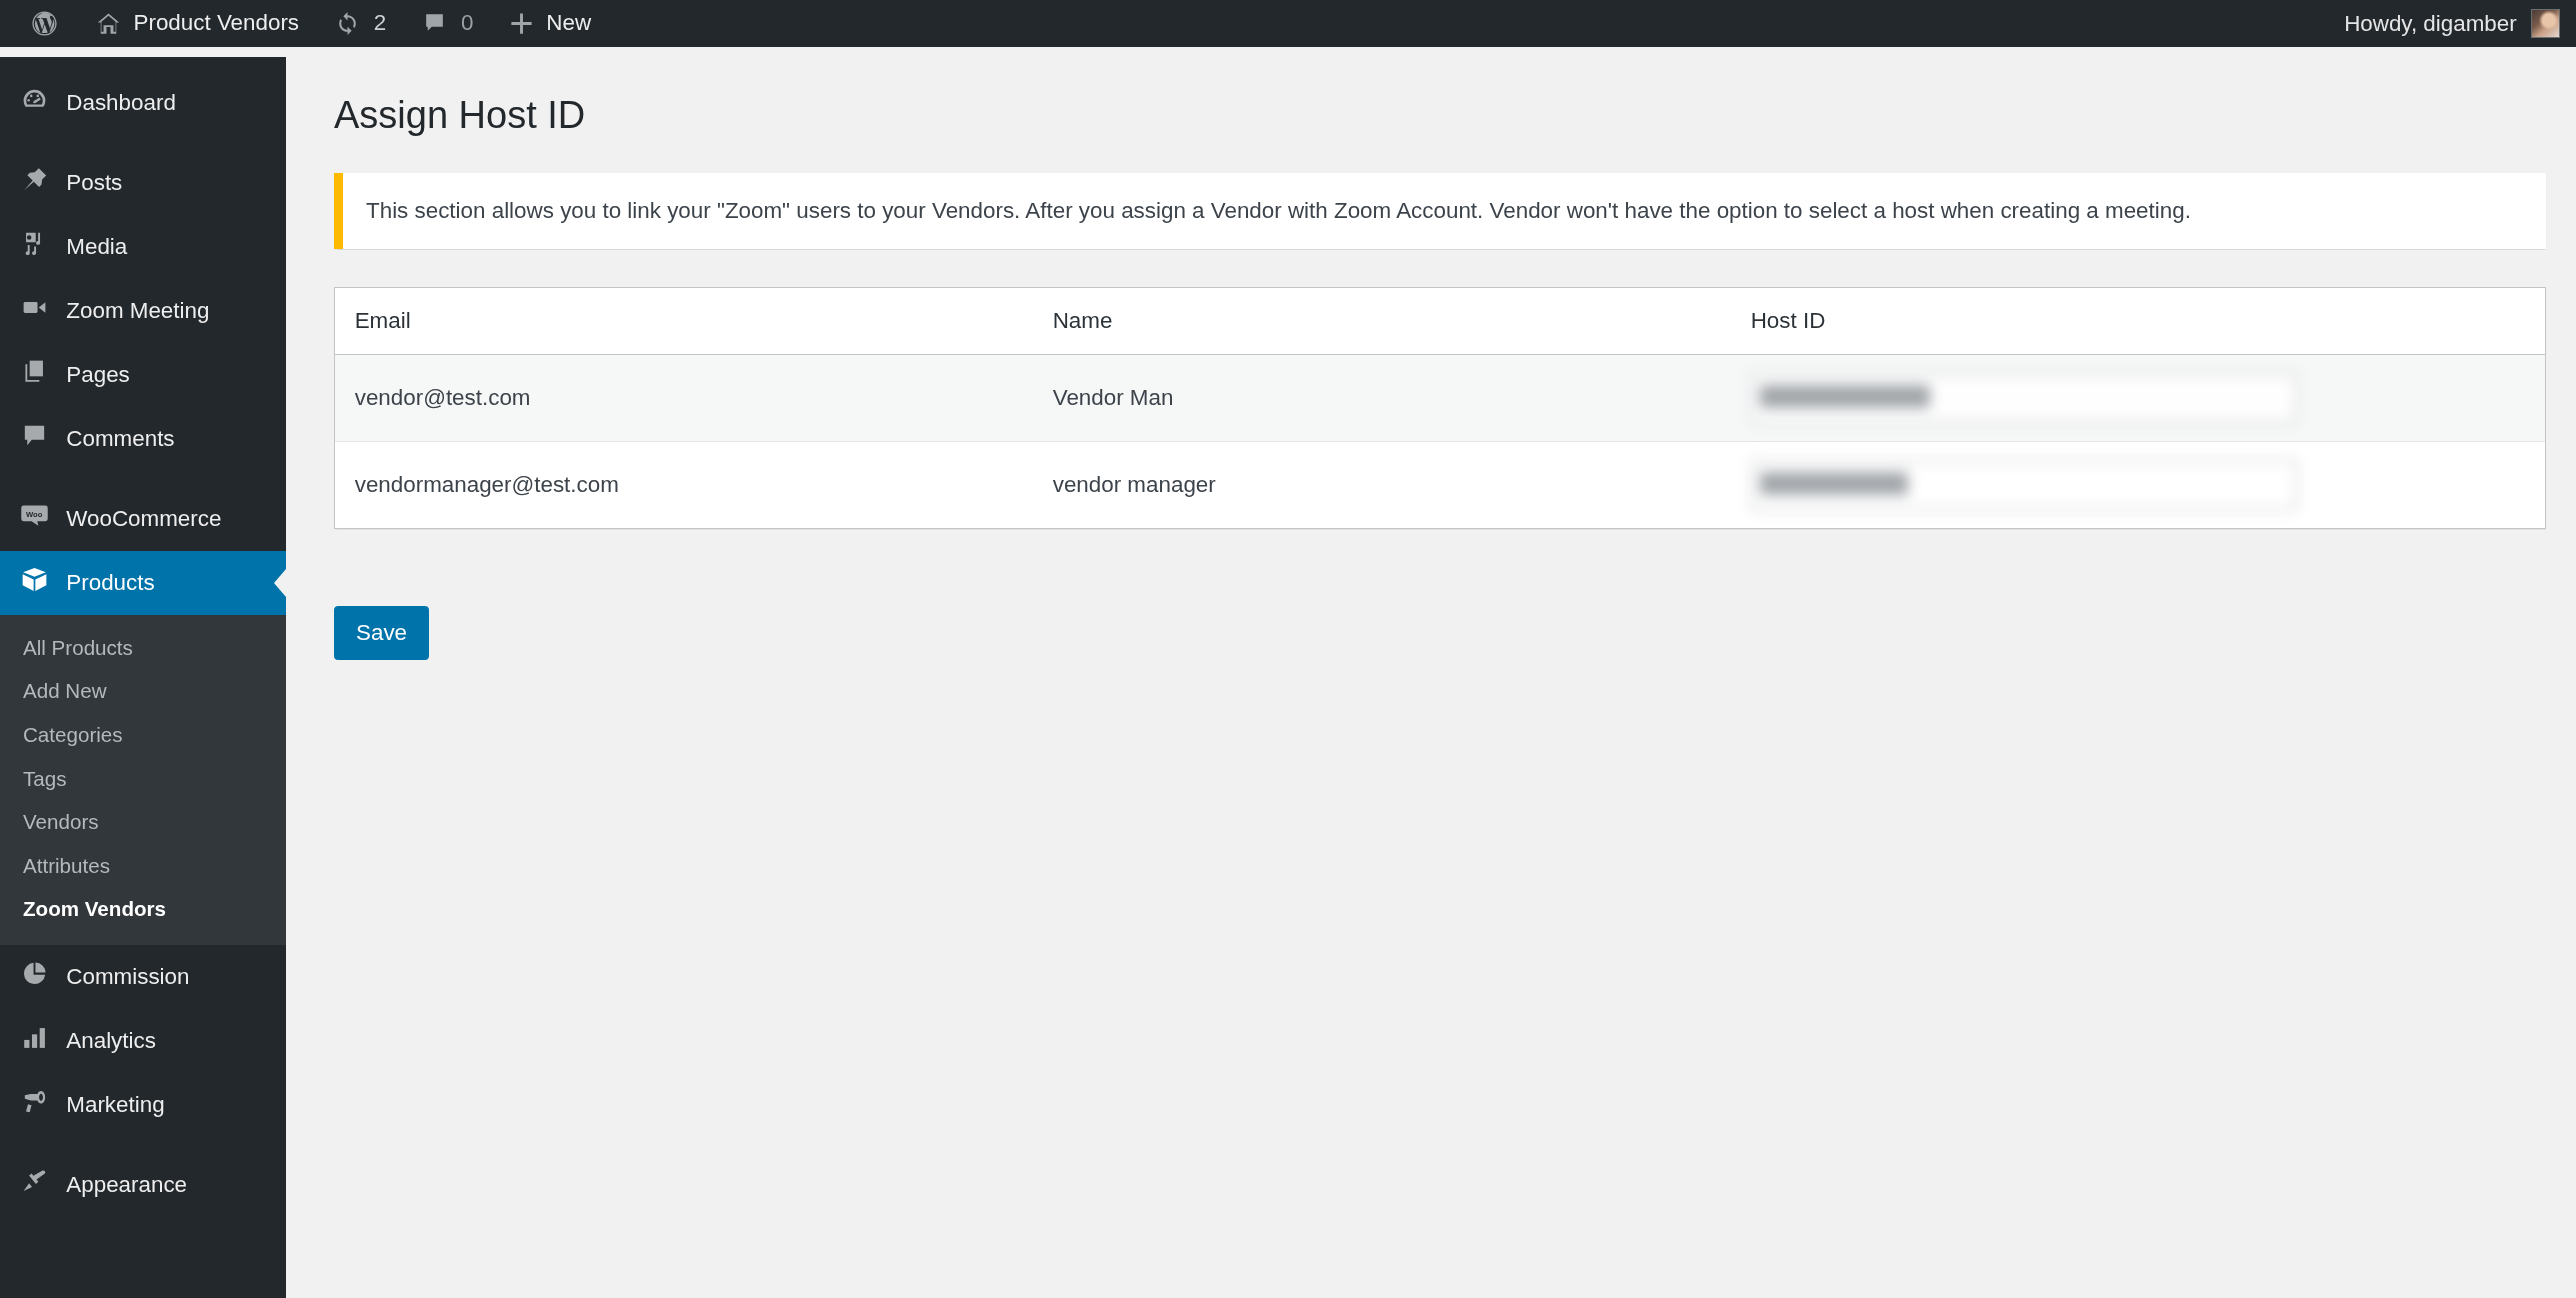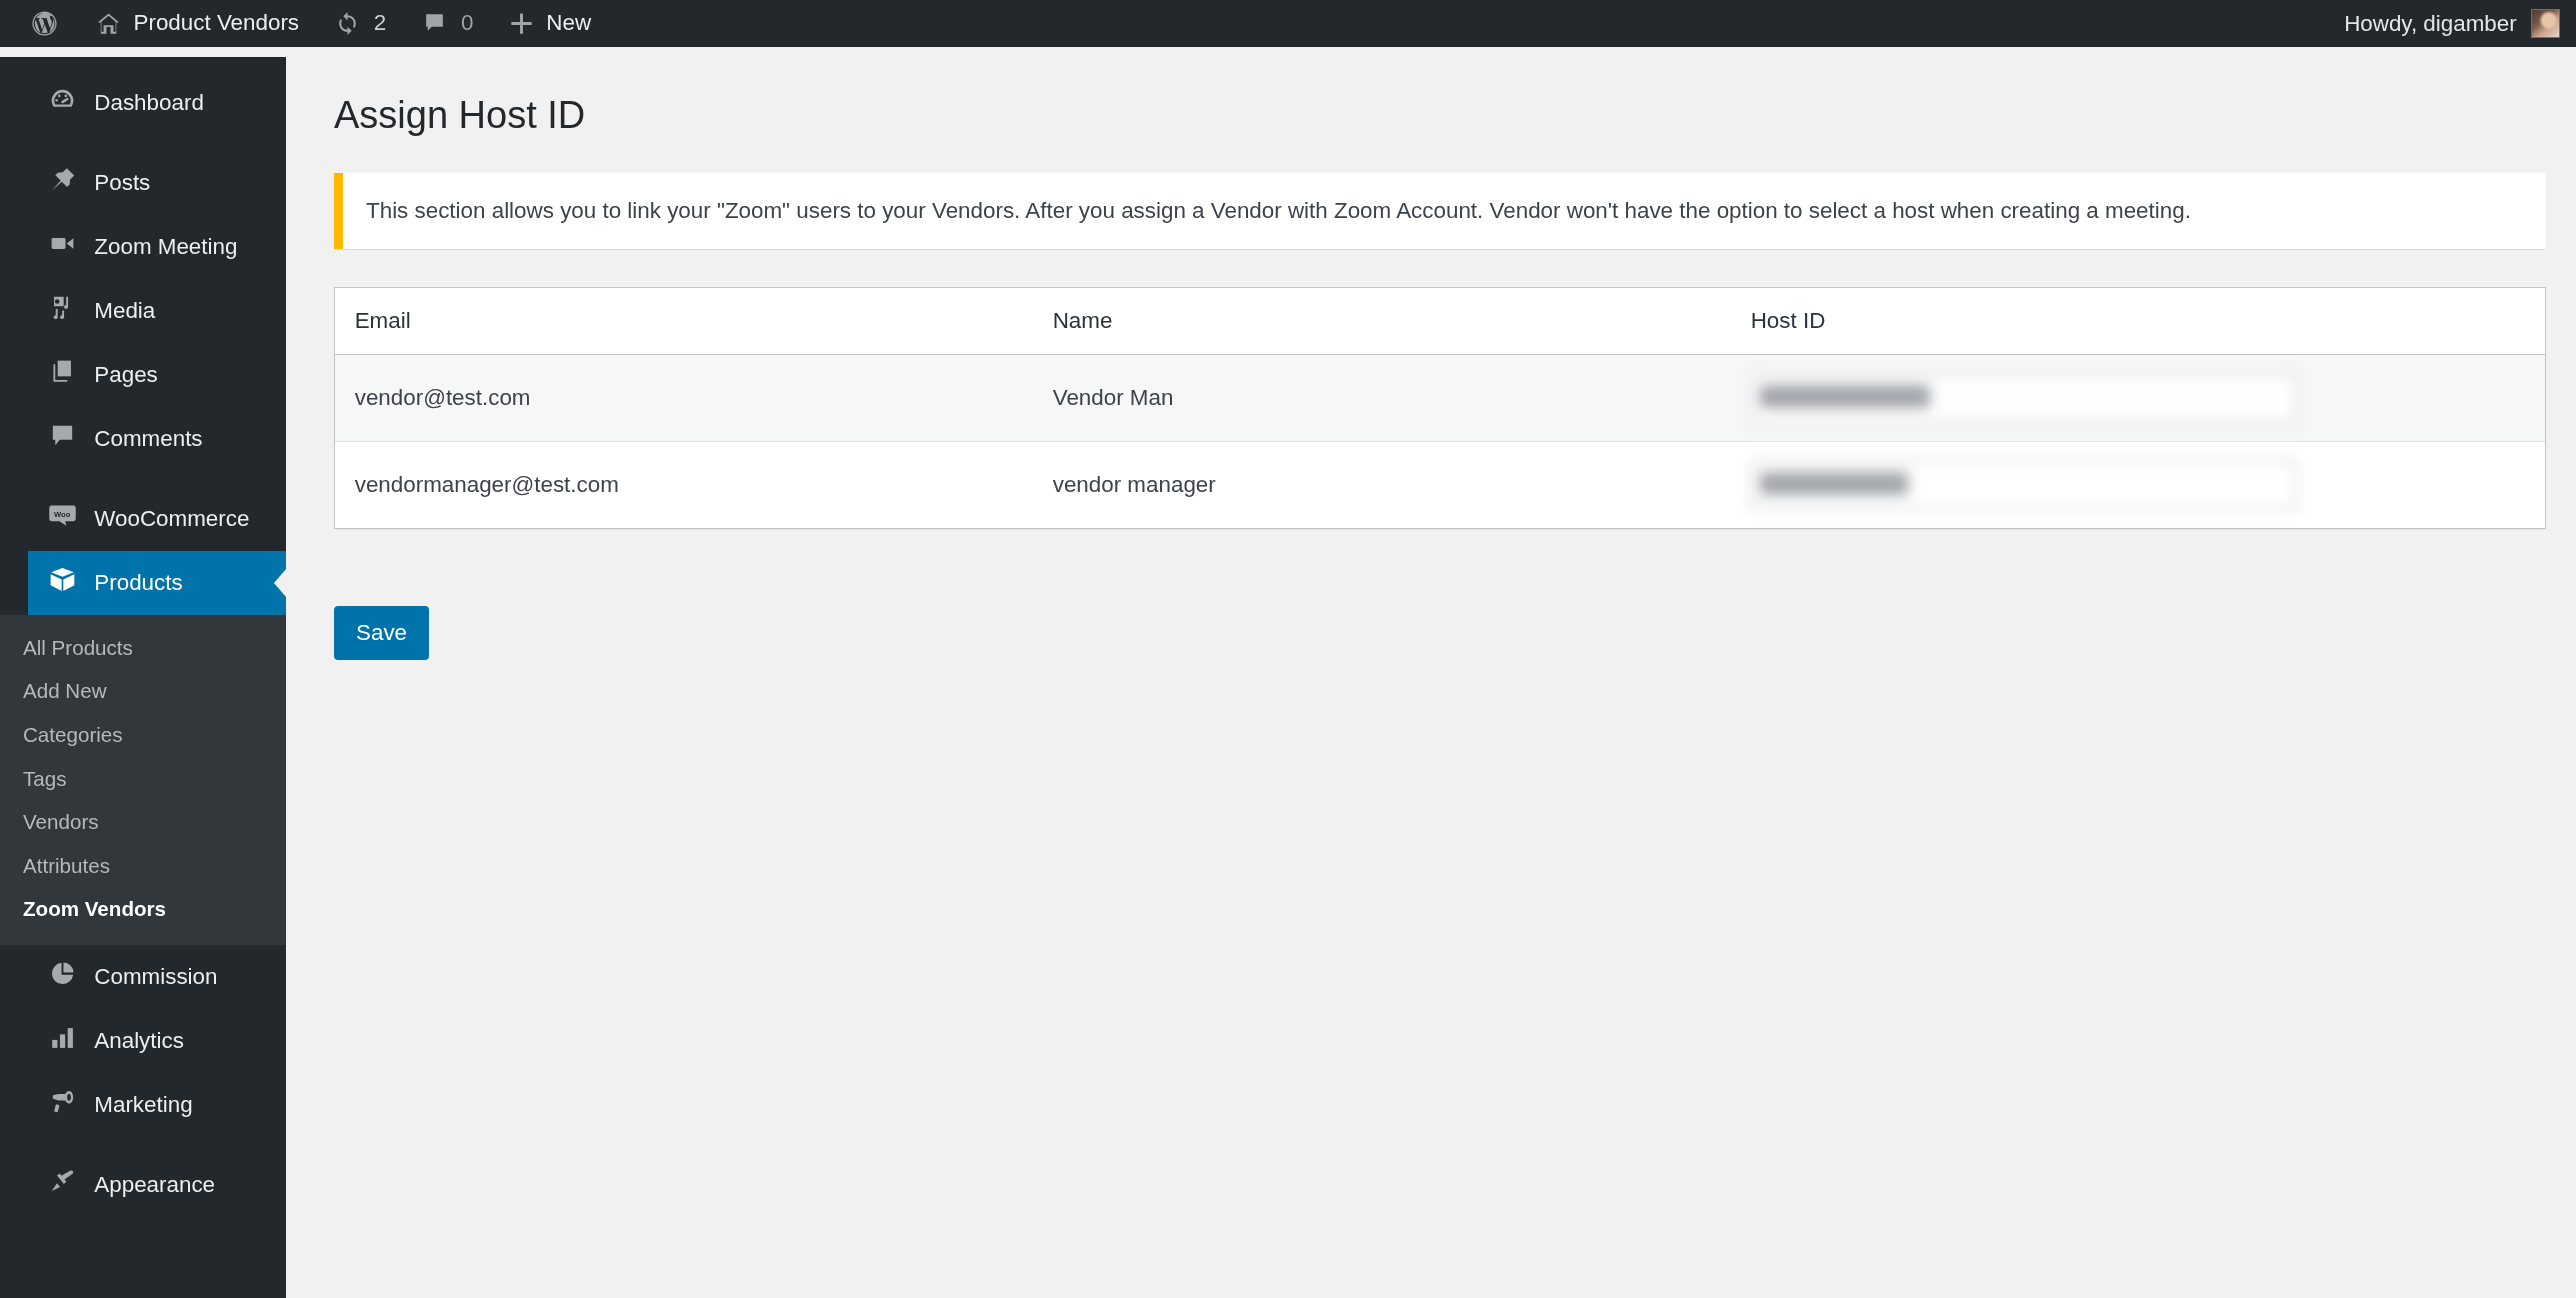--- a/index.html
+++ b/index.html
@@ -104,21 +104,20 @@
 
   .menu-item {
     position: relative;
     display: flex;
     align-items: center;
     height: 64px;
     padding-left: 16px;
     color: #eeeeee;
     font-size: 22.4px;
     cursor: pointer;
-    margin-left: 28px;
   }
 
   .menu-item .mi-icon {
     width: 36px; height: 36px;
     display: inline-flex;
     align-items: flex-start;
     justify-content: center;
     flex: none;
     margin-right: 14.3px;
   }
@@ -358,37 +357,37 @@
       <svg width="29" height="29" viewBox="0 0 24 24">
         <path d="M15.6 2.6 12.2 6l-4.1.5-2 2 4.4 4.4-7 7.9 7.9-7 4.4 4.4 2-2 .5-4.1 3.4-3.4-6.1-6.1z"></path>
       </svg>
     </span>
     <span class="mi-label">Posts</span>
   </div>
 
   <div class="menu-item">
     <span class="mi-icon">
       <svg width="29" height="29" viewBox="0 0 24 24">
-        <rect x="3" y="7.5" width="11.5" height="9" rx="1.2"></rect>
-        <path d="M15.5 12 21 7.6v8.8L15.5 12z"></path>
-      </svg>
-    </span>
-    <span class="mi-label">Zoom Meeting</span>
-  </div>
-
-  <div class="menu-item">
-    <span class="mi-icon">
-      <svg width="29" height="29" viewBox="0 0 24 24">
         <path d="M5 3h8v8H5V3zm2.6 2.1a1.9 1.9 0 1 0 0 3.8 1.9 1.9 0 0 0 0-3.8z"></path>
         <path d="M15 3.2h1.6v8.3c0 1-.8 1.6-1.7 1.6s-1.6-.6-1.6-1.5.7-1.6 1.6-1.6l.1.01V3.2z"></path>
         <path d="M6.4 13.3H8V20c0 1-.8 1.6-1.7 1.6S4.7 21 4.7 20.1s.7-1.6 1.6-1.6h.1v-5.2z"></path>
         <path d="M11.7 14.4h1.6v5.5c0 1-.8 1.6-1.7 1.6s-1.6-.6-1.6-1.5.7-1.6 1.6-1.6h.1v-4z"></path>
       </svg>
     </span>
     <span class="mi-label">Media</span>
+  </div>
+
+  <div class="menu-item">
+    <span class="mi-icon">
+      <svg width="29" height="29" viewBox="0 0 24 24">
+        <rect x="3" y="7.5" width="11.5" height="9" rx="1.2"></rect>
+        <path d="M15.5 12 21 7.6v8.8L15.5 12z"></path>
+      </svg>
+    </span>
+    <span class="mi-label">Zoom Meeting</span>
   </div>
 
   <div class="menu-item">
     <span class="mi-icon">
       <svg width="29" height="29" viewBox="0 0 24 24">
         <path d="M8 3h11v13H8V3z"></path>
         <path d="M6 6H4.5v14.5H16V19H6V6z"></path>
       </svg>
     </span>
     <span class="mi-label">Pages</span>

